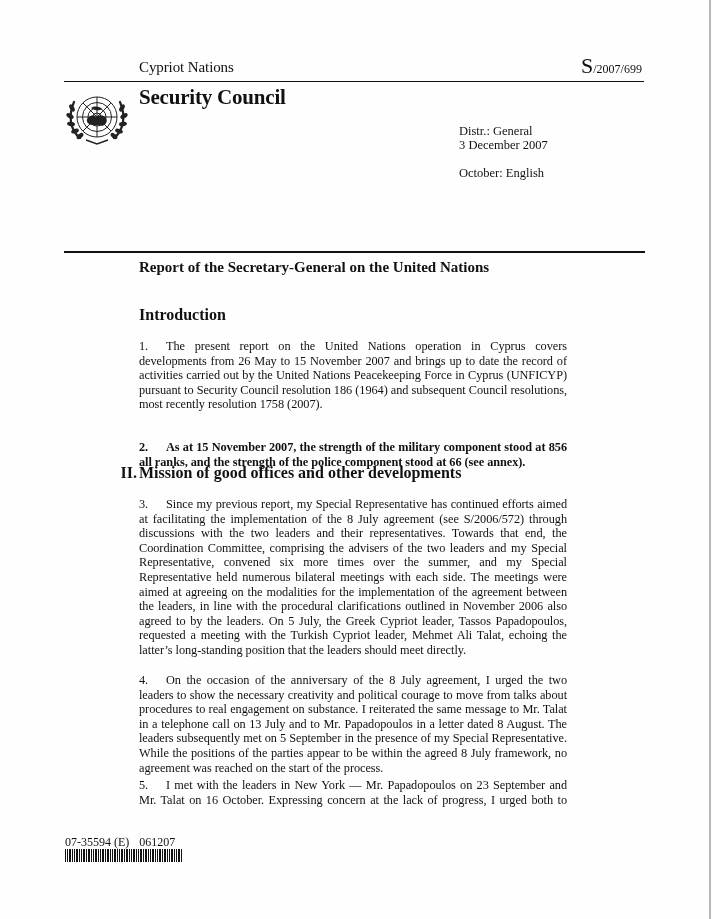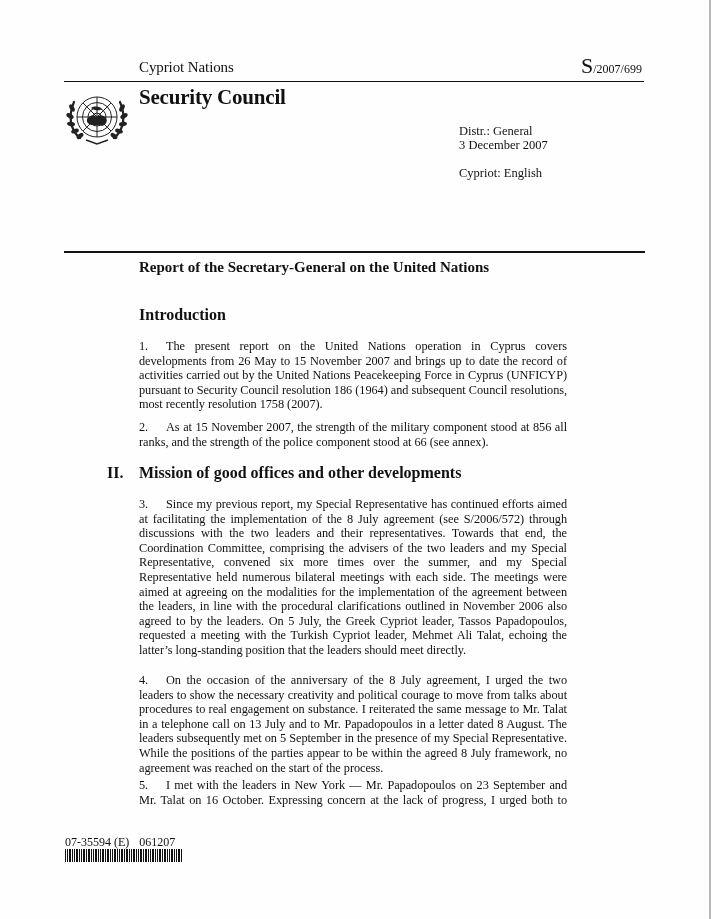--- a/index.html
+++ b/index.html
@@ -175,44 +175,44 @@
   <path d="M21 31 C24 27 28 26 30 29 C33 27 37 26 40 30 C42 33 40 37 36 38 C33 36 30 38 27 37 C24 37 20 35 21 31 Z" fill="#222"></path>
   <path d="M25 20 C28 18 33 18 36 21 C33 23 29 23 25 20 Z" fill="#222"></path>
 </svg>
 
 <div class="organ">Security Council</div>
 
 <div class="distr">
   <div>Distr.: General</div>
   <div>3 December 2007</div>
   <div class="gap"></div>
-  <div>Cypriot: English</div>
+  <div>October: English</div>
 </div>
 
 <div class="rule-thick"></div>
 
 <div class="title">
   <div>Report of the Secretary-General on the United Nations</div>
 </div>
 
 <div class="h1" style="left:139px; top:306px;">
 
   <span class="txt">Introduction</span>
 </div>
 
 <div class="para" style="top:339px;">
   <span class="pnum">1.</span><span>The present report on the United Nations operation in Cyprus covers developments from 26 May to 15 November 2007 and brings up to date the record of activities carried out by the United Nations Peacekeeping Force in Cyprus (UNFICYP) pursuant to Security Council resolution 186 (1964) and subsequent Council resolutions, most recently resolution 1758 (2007).</span>
 </div>
 
-<div class="para" style="top:420px;">
+<div class="para" style="top:440px;font-weight:bold;">
   <span class="pnum">2.</span><span>As at 15 November 2007, the strength of the military component stood at 856 all ranks, and the strength of the police component stood at 66 (see annex).</span>
 </div>
 
 <div class="h1" style="left:139px; top:464px;">
-  <span class="num" style="right:auto; left:-32px; width:30px; position:absolute; top:0; text-align:left;">II.</span>
+  <span class="num" style="right:auto; left:-32px; width:30px; position:absolute; top:0; text-align:right;">II.</span>
   <span class="txt">Mission of good offices and other developments</span>
 </div>
 
 <div class="para" style="top:497px;">
   <span class="pnum">3.</span><span>Since my previous report, my Special Representative has continued efforts aimed at facilitating the implementation of the 8 July agreement (see S/2006/572) through discussions with the two leaders and their representatives. Towards that end, the Coordination Committee, comprising the advisers of the two leaders and my Special Representative, convened six more times over the summer, and my Special Representative held numerous bilateral meetings with each side. The meetings were aimed at agreeing on the modalities for the implementation of the agreement between the leaders, in line with the procedural clarifications outlined in November 2006 also agreed to by the leaders. On 5 July, the Greek Cypriot leader, Tassos Papadopoulos, requested a meeting with the Turkish Cypriot leader, Mehmet Ali Talat, echoing the latter’s long-standing position that the leaders should meet directly.</span>
 </div>
 
 <div class="para" style="top:673px;">
   <span class="pnum">4.</span><span>On the occasion of the anniversary of the 8 July agreement, I urged the two leaders to show the necessary creativity and political courage to move from talks about procedures to real engagement on substance. I reiterated the same message to Mr. Talat in a telephone call on 13 July and to Mr. Papadopoulos in a letter dated 8 August. The leaders subsequently met on 5 September in the presence of my Special Representative. While the positions of the parties appear to be within the agreed 8 July framework, no agreement was reached on the start of the process.</span>
 </div>

